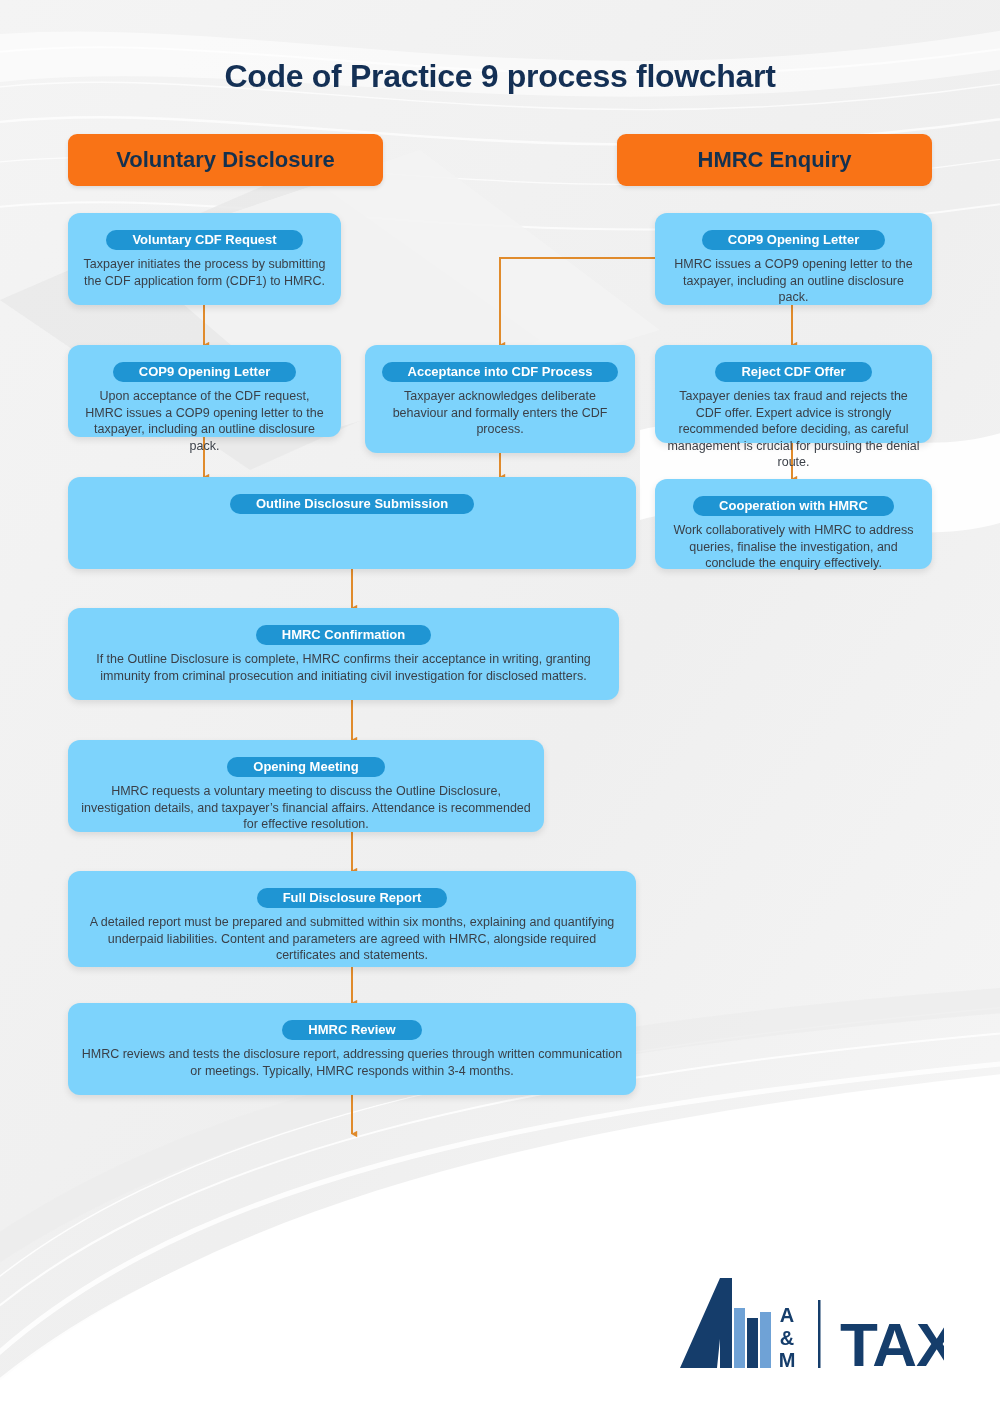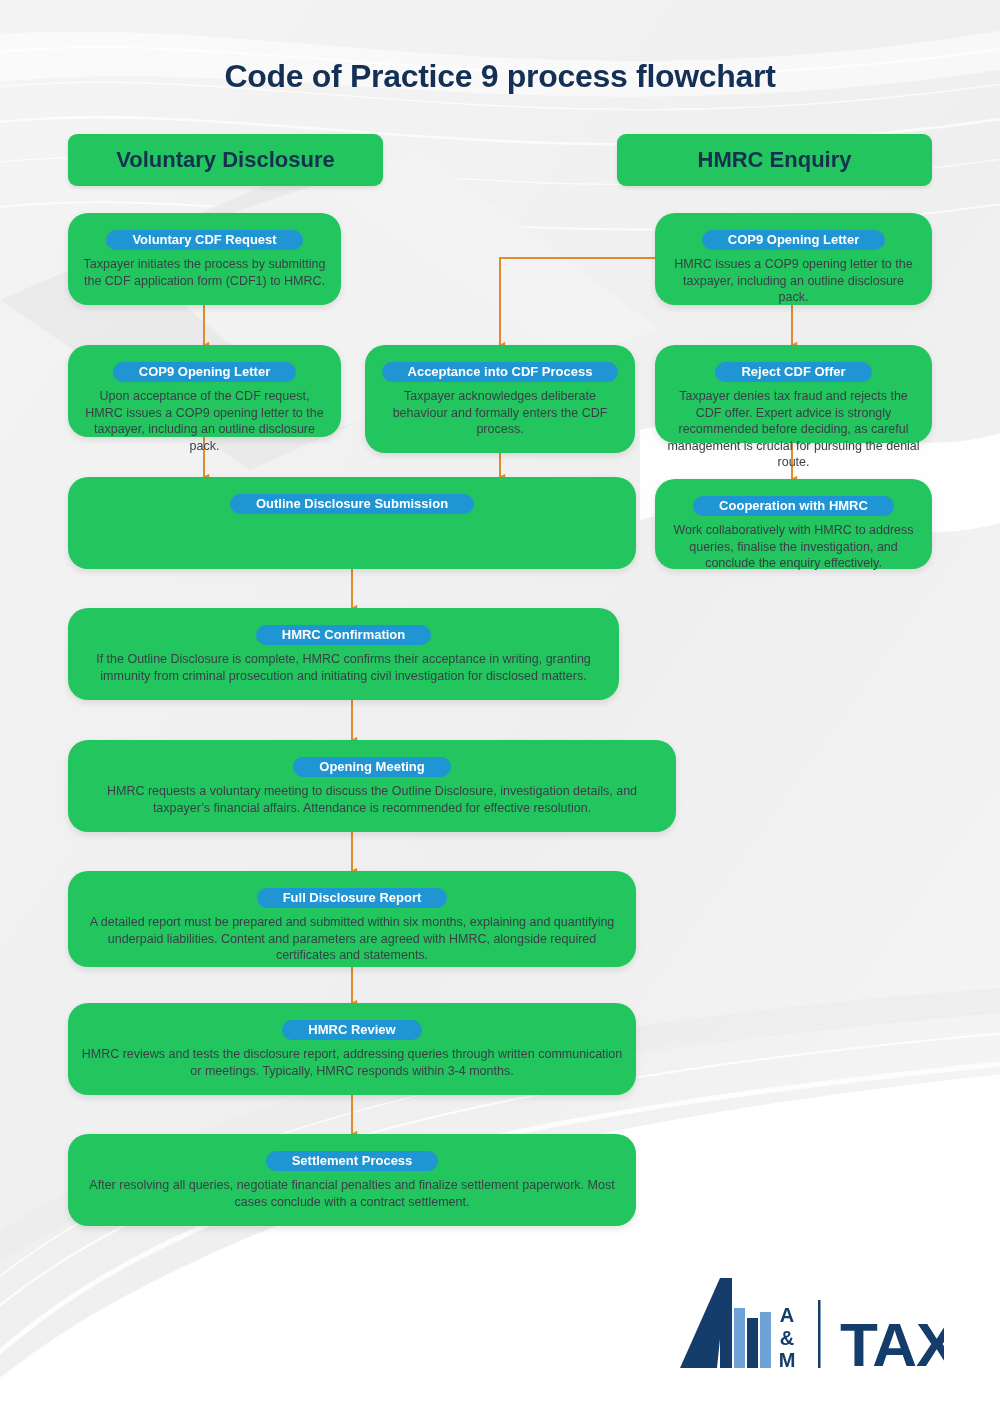--- a/index.html
+++ b/index.html
@@ -21,34 +21,34 @@
     text-align:center;
     font-size:32px; font-weight:bold;
     color:#143055;
     letter-spacing:-0.3px;
   }
 
   .col-header {
     position:absolute;
     height:52px;
     border-radius:9px;
-    background:#22c55e;
+    background:#f97316;
     color:#14314f;
     font-size:22px;
     font-weight:bold;
     display:flex; align-items:center; justify-content:center;
     box-shadow:0 2px 4px rgba(0,0,0,0.10);
   }
   #header-voluntary { left:68px; top:134px; width:315px; }
   #header-hmrc     { left:617px; top:134px; width:315px; }
 
   .node {
     position:absolute;
-    background:#22c55e;
-    border-radius:20px;
+    background:#7dd3fc;
+    border-radius:12px;
     box-shadow:0 3px 7px rgba(0,0,0,0.10);
     padding-top:17px;
   }
   .node-pill {
     margin:0 auto;
     background:#1f95d3;
     color:#ffffff;
     border-radius:12px;
     font-size:13px;
     font-weight:bold;
@@ -189,39 +189,35 @@
   <div class="node" style="left:655px; top:479px; width:277px; height:90px;">
     <div class="node-pill">Cooperation with HMRC</div>
     <div class="node-body">Work collaboratively with HMRC to address queries, finalise the investigation, and conclude the enquiry effectively.</div>
   </div>
 
   <div class="node" style="left:68px; top:608px; width:551px; height:92px;">
     <div class="node-pill">HMRC Confirmation</div>
     <div class="node-body">If the Outline Disclosure is complete, HMRC confirms their acceptance in writing, granting immunity from criminal prosecution and initiating civil investigation for disclosed matters.</div>
   </div>
 
-  <div class="node" style="left:68px; top:740px; width:608px; height:92px;">
+  <div class="node" style="left:68px; top:740px; width:476px; height:92px;">
     <div class="node-pill">Opening Meeting</div>
     <div class="node-body">HMRC requests a voluntary meeting to discuss the Outline Disclosure, investigation details, and taxpayer’s financial affairs. Attendance is recommended for effective resolution.</div>
   </div>
 
   <div class="node" style="left:68px; top:871px; width:568px; height:96px;">
     <div class="node-pill">Full Disclosure Report</div>
     <div class="node-body">A detailed report must be prepared and submitted within six months, explaining and quantifying underpaid liabilities. Content and parameters are agreed with HMRC, alongside required certificates and statements.</div>
   </div>
 
   <div class="node" style="left:68px; top:1003px; width:568px; height:92px;">
     <div class="node-pill">HMRC Review</div>
     <div class="node-body">HMRC reviews and tests the disclosure report, addressing queries through written communication or meetings. Typically, HMRC responds within 3-4 months.</div>
   </div>
 
-  <div class="node" style="left:68px; top:1134px; width:568px; height:92px;">
-    <div class="node-pill">Settlement Process</div>
-    <div class="node-body">After resolving all queries, negotiate financial penalties and finalize settlement paperwork. Most cases conclude with a contract settlement.</div>
-  </div>
 
   <div id="logo">
     <svg width="272" height="110" viewBox="0 0 272 110">
 
       <g>
         <polygon points="45,98 8,98 48,8 60,8 60,30 52,30" fill="#153d6b"></polygon>
         <polygon points="48,8 60,8 60,98 48,98" fill="#153d6b"></polygon>
         <rect x="62" y="38" width="11" height="60" fill="#6fa2d6"></rect>
         <rect x="75" y="48" width="11" height="50" fill="#153d6b"></rect>
         <rect x="88" y="42" width="11" height="56" fill="#6fa2d6"></rect>

